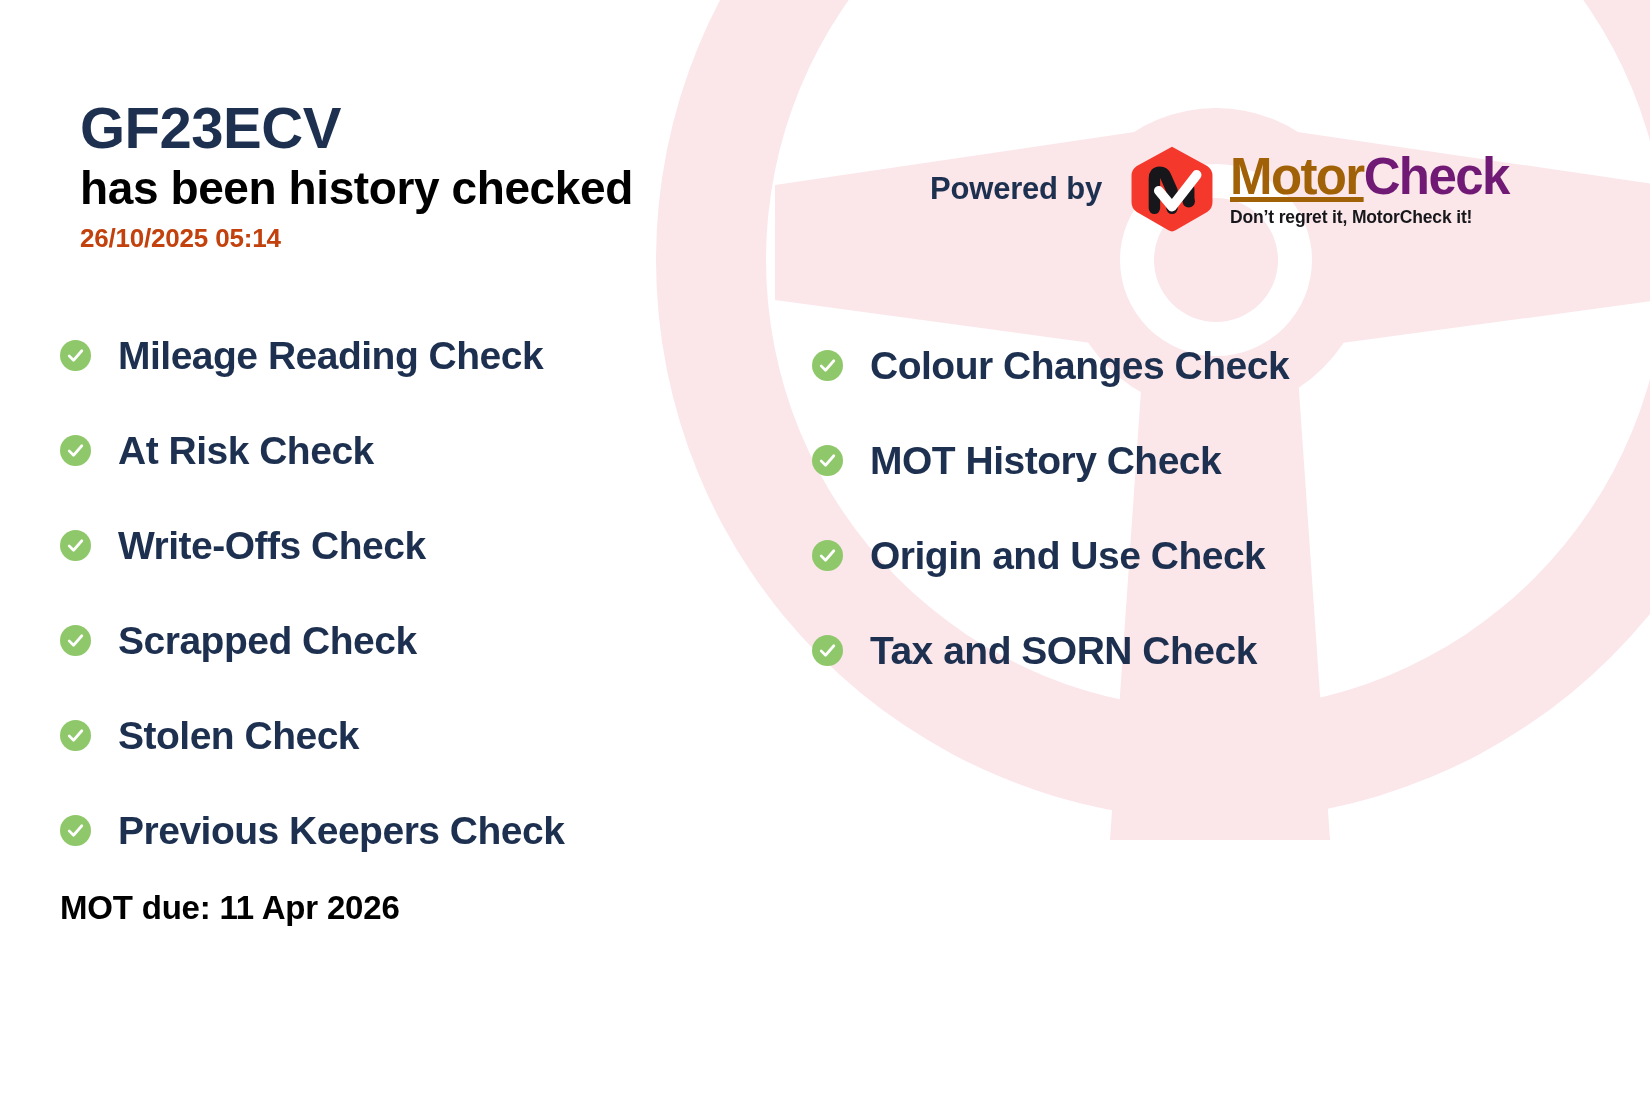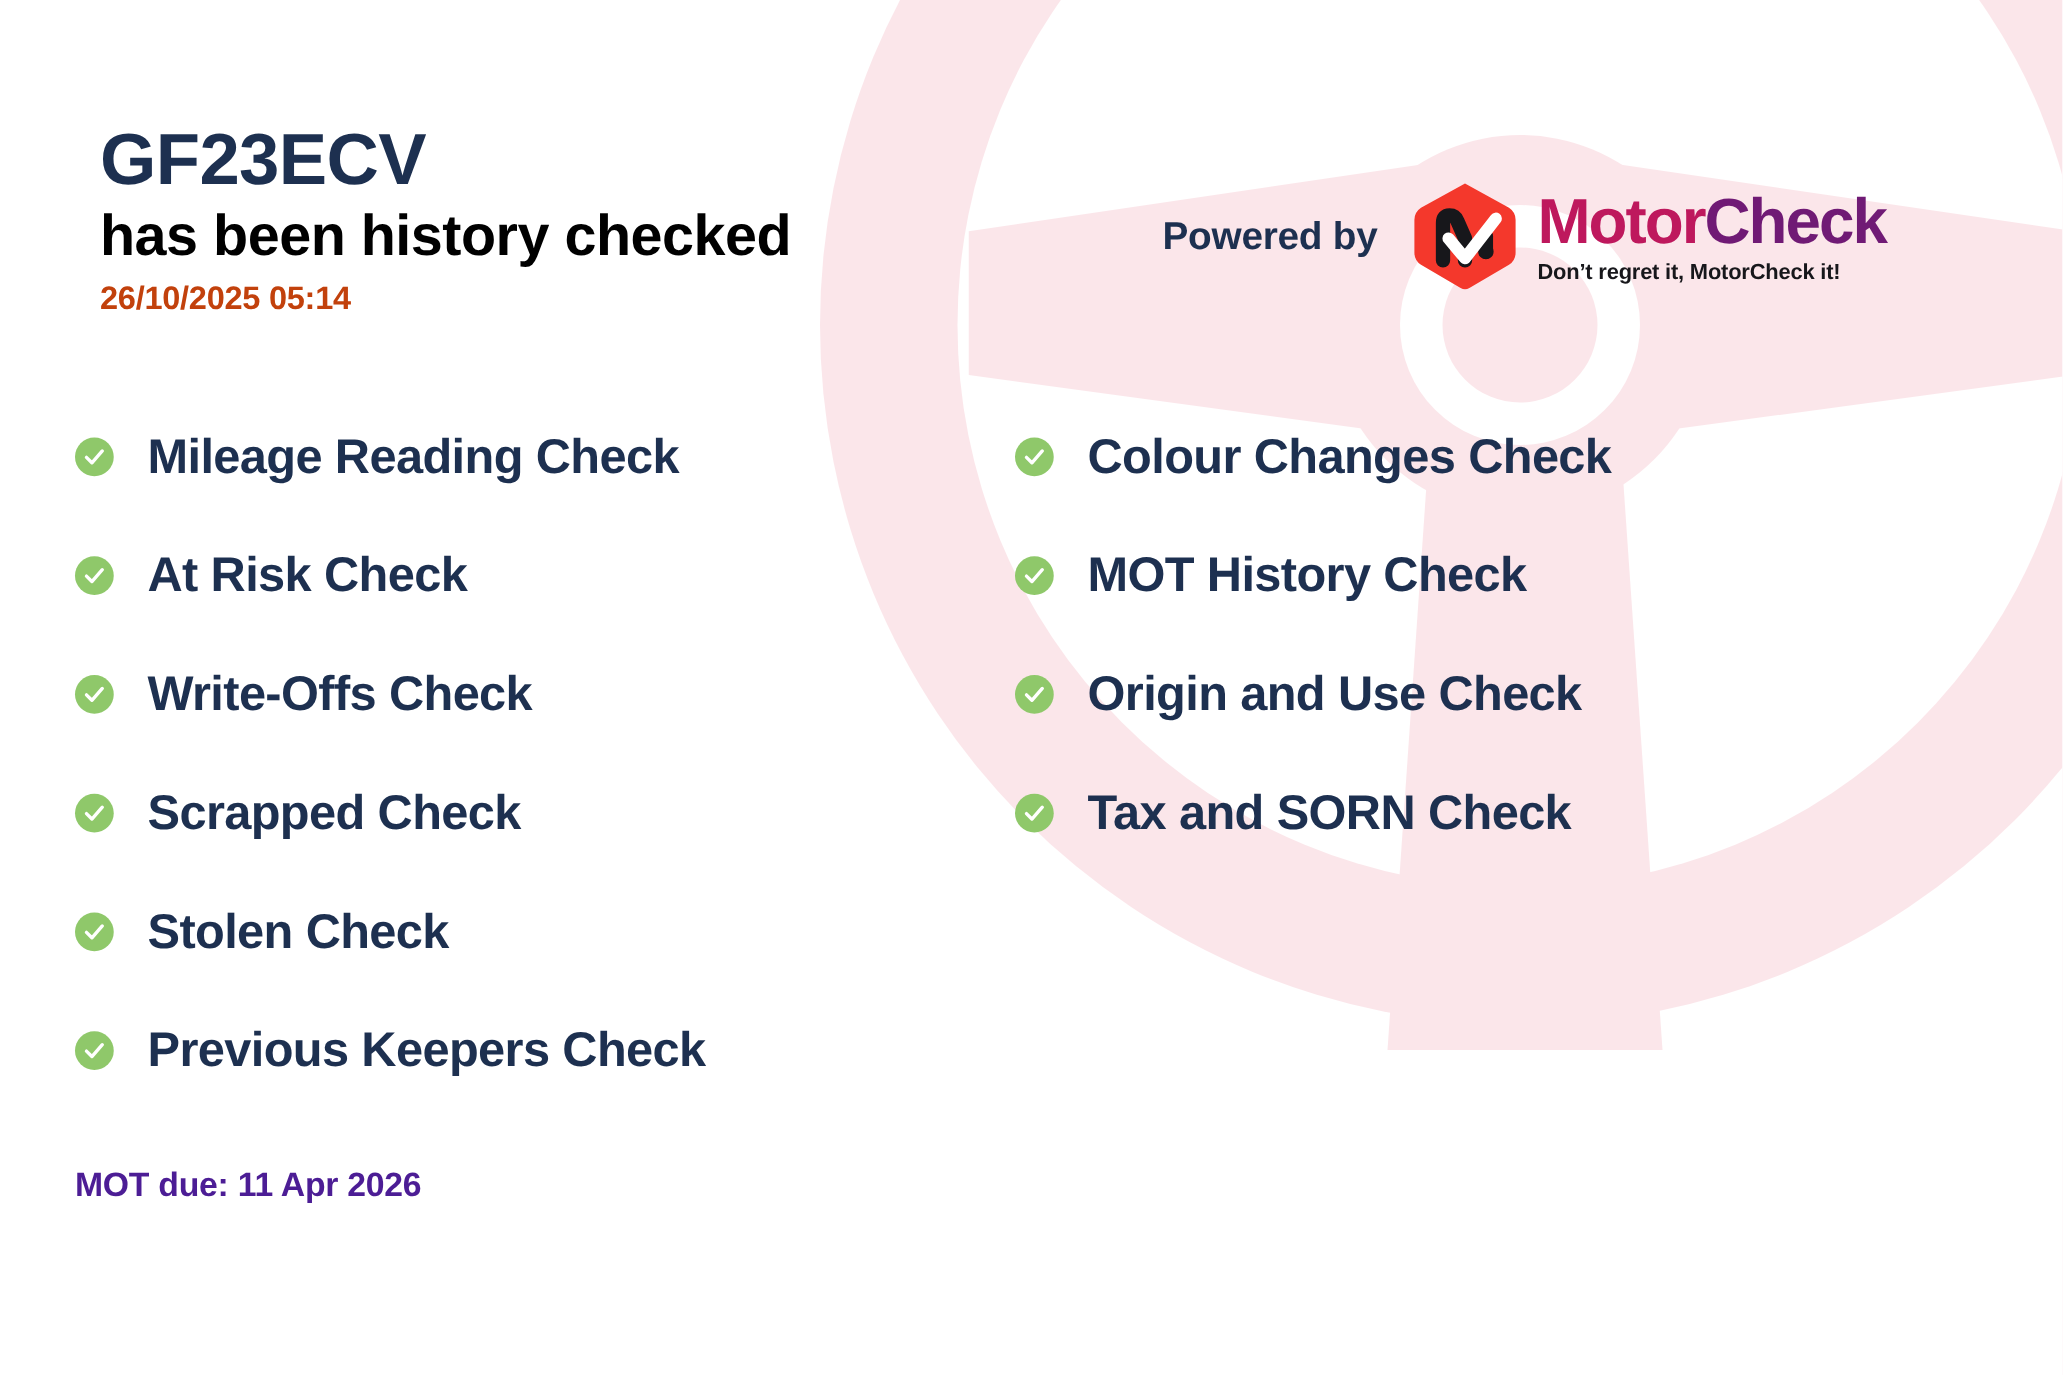--- a/index.html
+++ b/index.html
@@ -96,37 +96,37 @@
     flex-direction: column;
     justify-content: center;
   }
   .logo-wordmark {
     font-size: 51px;
     font-weight: 700;
     letter-spacing: -1.6px;
     line-height: 1;
     white-space: nowrap;
   }
-  .logo-motor { color: #be185d; }
+  .logo-motor { color: #a16207; text-decoration: underline; }
   .logo-check { color: #701a75; }
   .logo-tagline {
     font-size: 17.5px;
     font-weight: 700;
     color: #17171b;
     letter-spacing: -0.15px;
     margin-top: 5px;
     white-space: nowrap;
   }
 
   
   .col {
     position: absolute;
     z-index: 3;
   }
-  #col-left  { left: 60px;  top: 318px; }
+  #col-left  { left: 60px;  top: 308px; }
   #col-right { left: 812px; top: 318px; }
 
   .check-item {
     display: flex;
     align-items: center;
     height: 95px;
   }
   .check-badge {
     width: 31px;
     height: 31px;
@@ -144,24 +144,24 @@
     color: #1d3050;
     letter-spacing: -0.5px;
     margin-left: 27px;
     white-space: nowrap;
   }
 
   
   .mot-due {
     position: absolute;
     left: 60px;
-    top: 933px;
-    font-size: 27px;
-    font-weight: 700;
-    color: #4c1d95;
+    top: 889px;
+    font-size: 33px;
+    font-weight: 700;
+    color: #000000;
     letter-spacing: -0.2px;
     z-index: 3;
     white-space: nowrap;
   }
 </style>
 </head>
 <body>
 
 <div id="card">
 

